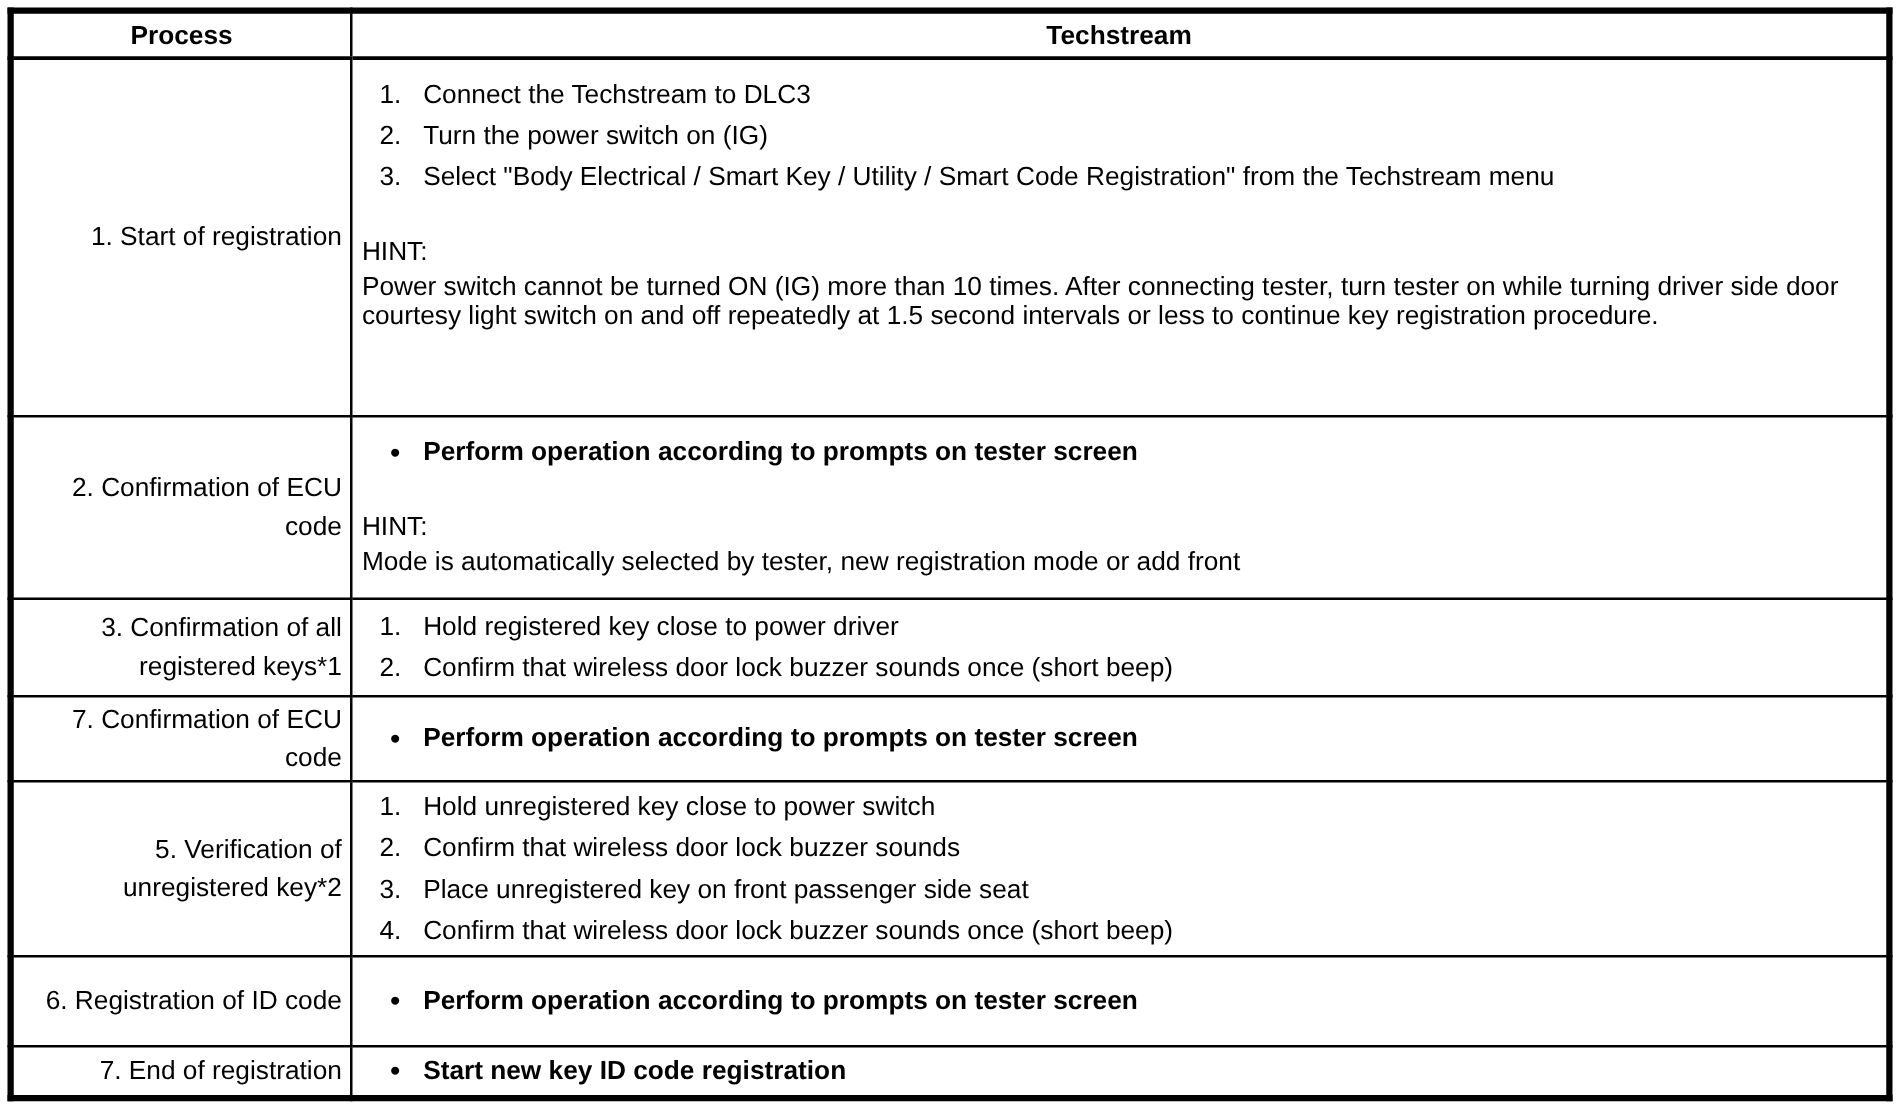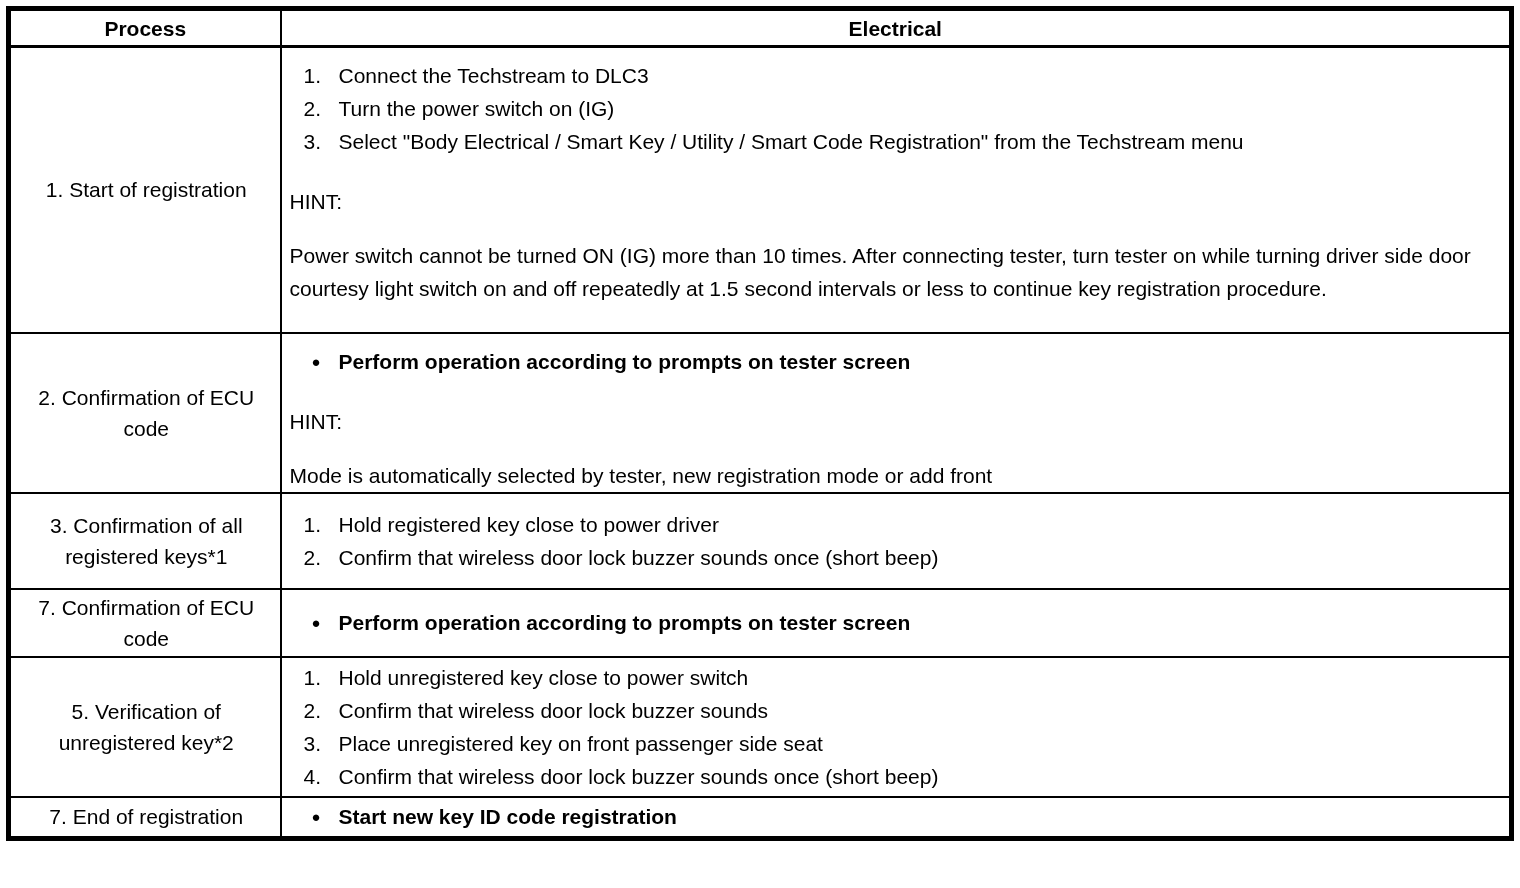--- a/index.html
+++ b/index.html
@@ -34,33 +34,33 @@
     height: 38px;
     border-bottom: 3px solid #000000;
     font-weight: bold;
     text-align: center;
     vertical-align: middle;
     font-size: 21px;
     padding: 0;
   }
   td.process-cell {
     vertical-align: middle;
-    text-align: center;
+    text-align: right;
     padding: 2px 6px 2px 8px;
     line-height: 31px;
   }
   td.procedure-cell {
     padding: 0 10px 0 8px;
   }
   td.vtop { vertical-align: top; padding-top: 11px; }
   td.vmid { vertical-align: middle; }
 
   tr.r1 { height: 286px; }
   tr.r2 { height: 146px; }
-  tr.r3 { height: 96px;  }
+  tr.r3 { height: 78px;  }
   tr.r4 { height: 68px;  }
   tr.r5 { height: 140px; }
   tr.r6 { height: 72px;  }
   tr.r7 { height: 42px;  }
 
   .steps { padding-left: 14px; }
   .step {
     display: flex;
     line-height: 33px;
   }
@@ -80,36 +80,35 @@
     width: 27px;
     font-size: 15px;
   }
   .bullet-text { flex: 1; font-weight: bold; }
 
   .hint-label {
     margin-top: 27px;
     line-height: 33px;
   }
   .hint-text {
-    margin-top: 21px;
-    line-height: 33px;
+    line-height: 23px;
   }
 </style>
 </head>
 <body>
 
 <table class="proc-table">
   <colgroup>
     <col class="c-process">
     <col class="c-procedure">
   </colgroup>
   <thead>
     <tr>
       <th>Process</th>
-      <th>Electrical</th>
+      <th>Techstream</th>
     </tr>
   </thead>
   <tbody>
 
     <tr class="r1">
       <td class="process-cell">1. Start of registration</td>
       <td class="procedure-cell vtop">
         <div class="steps">
           <div class="step">
             <span class="step-num">1.</span>
@@ -184,20 +183,29 @@
             <span class="step-text">Place unregistered key on front passenger side seat</span>
           </div>
           <div class="step">
             <span class="step-num">4.</span>
             <span class="step-text">Confirm that wireless door lock buzzer sounds once (short beep)</span>
           </div>
         </div>
       </td>
     </tr>
 
+    <tr class="r6">
+      <td class="process-cell">6. Registration of ID code</td>
+      <td class="procedure-cell vmid">
+        <div class="bullet-line">
+          <span class="bullet-marker">●</span>
+          <span class="bullet-text">Perform operation according to prompts on tester screen</span>
+        </div>
+      </td>
+    </tr>
 
     <tr class="r7">
       <td class="process-cell">7. End of registration</td>
       <td class="procedure-cell vmid">
         <div class="bullet-line">
           <span class="bullet-marker">●</span>
           <span class="bullet-text">Start new key ID code registration</span>
         </div>
       </td>
     </tr>

